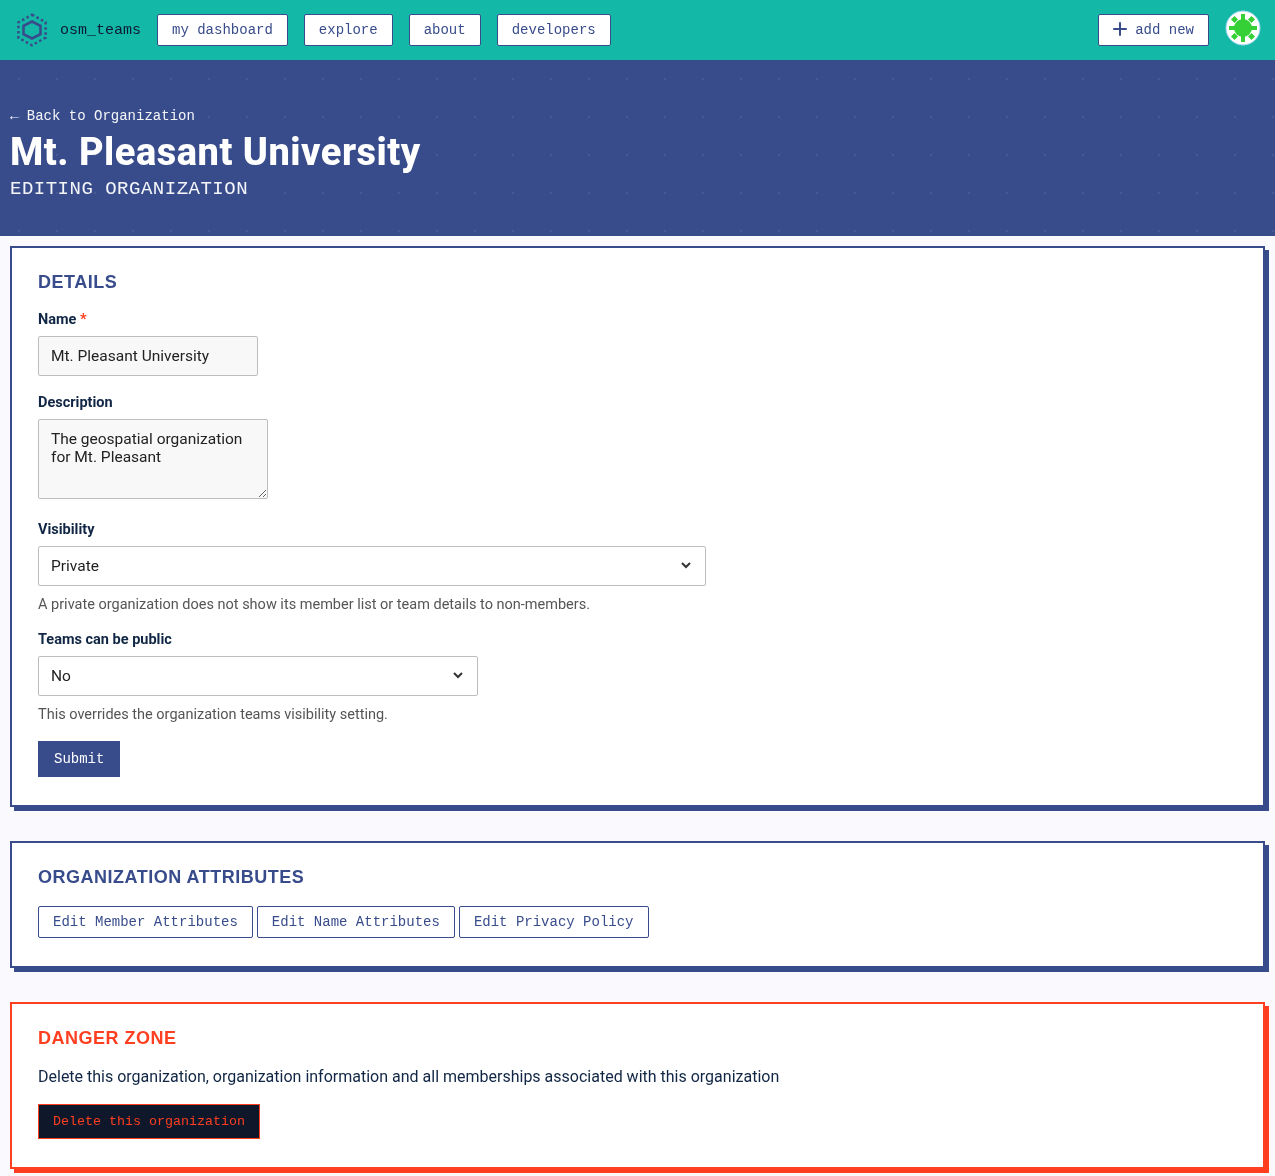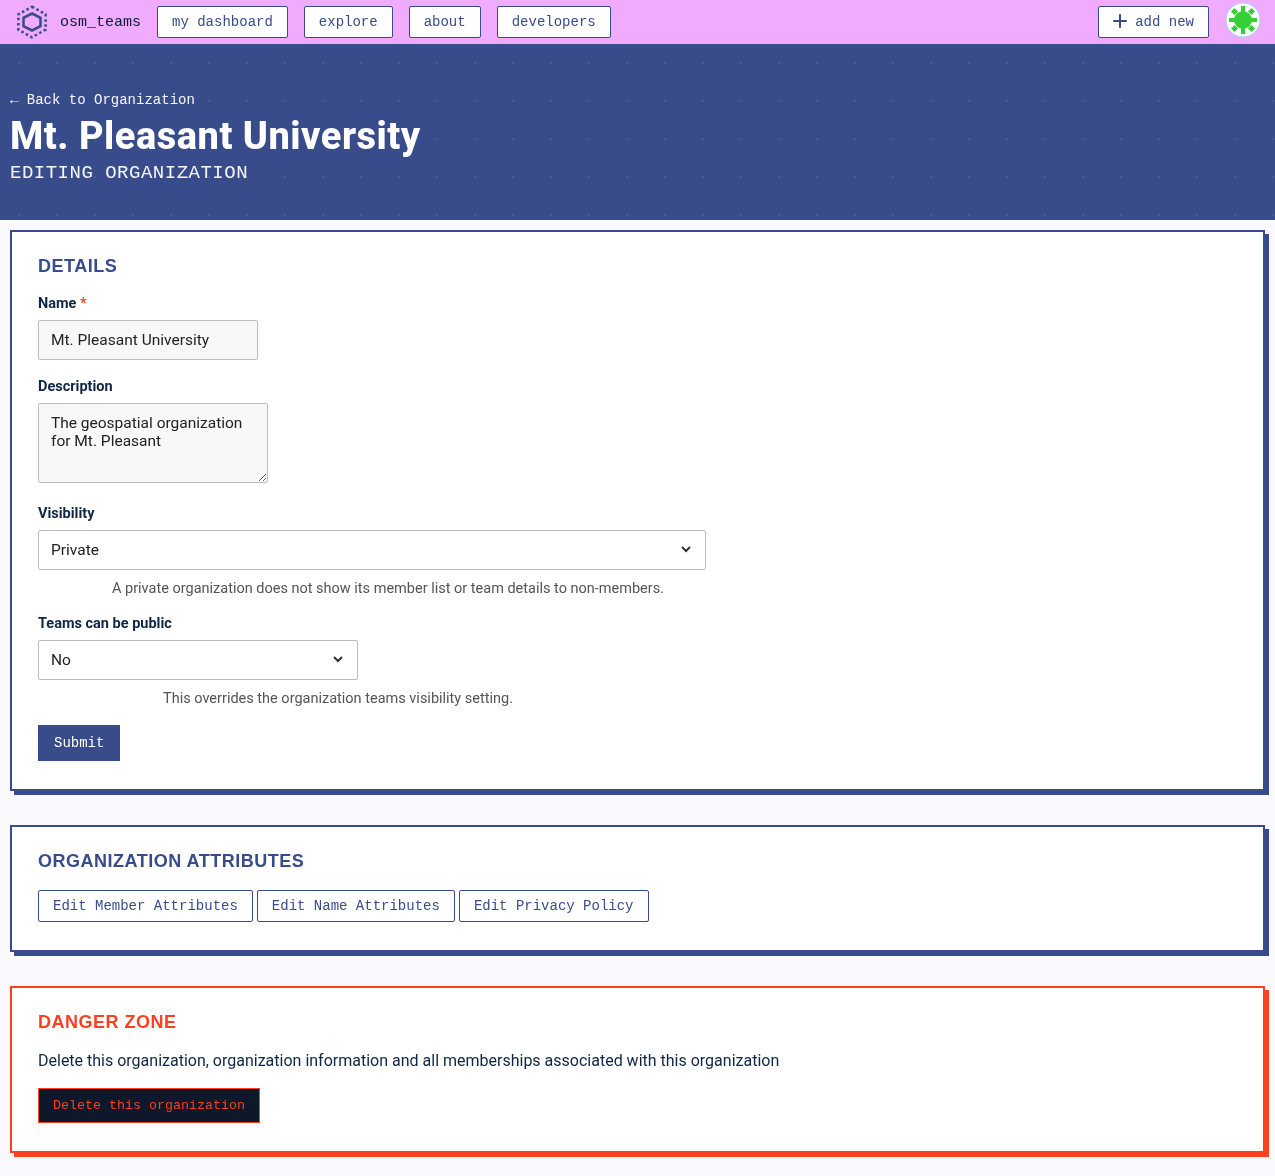--- a/index.html
+++ b/index.html
@@ -21,22 +21,22 @@
     background: var(--bg);
     font-family: var(--sans);
     color: var(--text);
     font-size: 15px;
   }
   
   .nav {
     display: flex;
     align-items: center;
     gap: 16px;
-    padding: 2px 14px;
-    background: #f0abfc;
+    padding: 10px 14px;
+    background: #14b8a6;
   }
   .logo-group { display:flex; align-items:center; gap:10px; text-decoration:none; }
   .logo-mark {
     width: 36px; height: 36px;
     display:flex; align-items:center; justify-content:center;
   }
   .brand { font-family: var(--mono); font-size:15px; color:#0e1a35; }
   .nav-btn,
   .outlined-btn {
     font-family: var(--mono);
@@ -123,23 +123,23 @@
   input.name { width: 220px; background:#f8f8f8; }
   textarea {
     width: 230px; height: 80px;
     background:#f8f8f8;
     resize: both;
   }
   .select {
     display:flex; align-items:center; justify-content:space-between;
     width: 668px; cursor:pointer;
   }
-  .select.small { width: 320px; }
+  .select.small { width: 440px; }
   .chev { font-size:14px; color:#444; }
-  .hint { font-size: 14.5px; color:#555; margin-top:10px;text-align:center; }
+  .hint { font-size: 14.5px; color:#555; margin-top:10px; }
   .btn-primary {
     background: var(--blue);
     color:#fff;
     border:none;
     font-family: var(--mono);
     font-size:14px;
     padding: 10px 16px;
     cursor:pointer;
   }
   .btn-row { display:flex; gap:4px; flex-wrap:wrap; }

